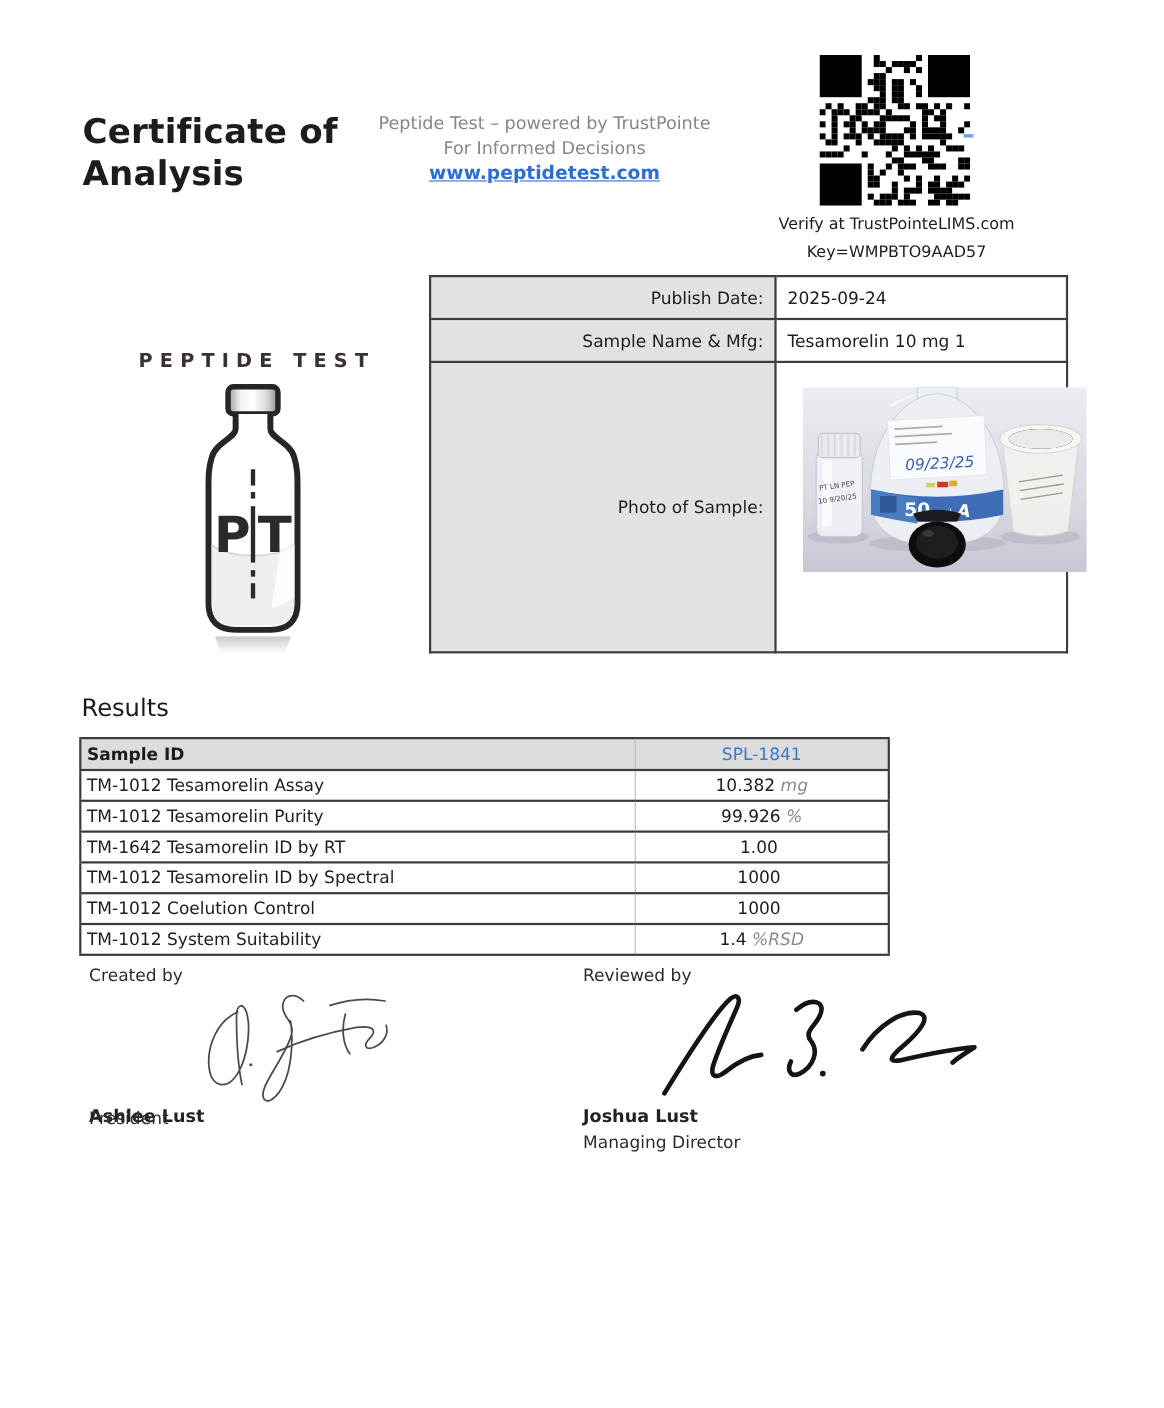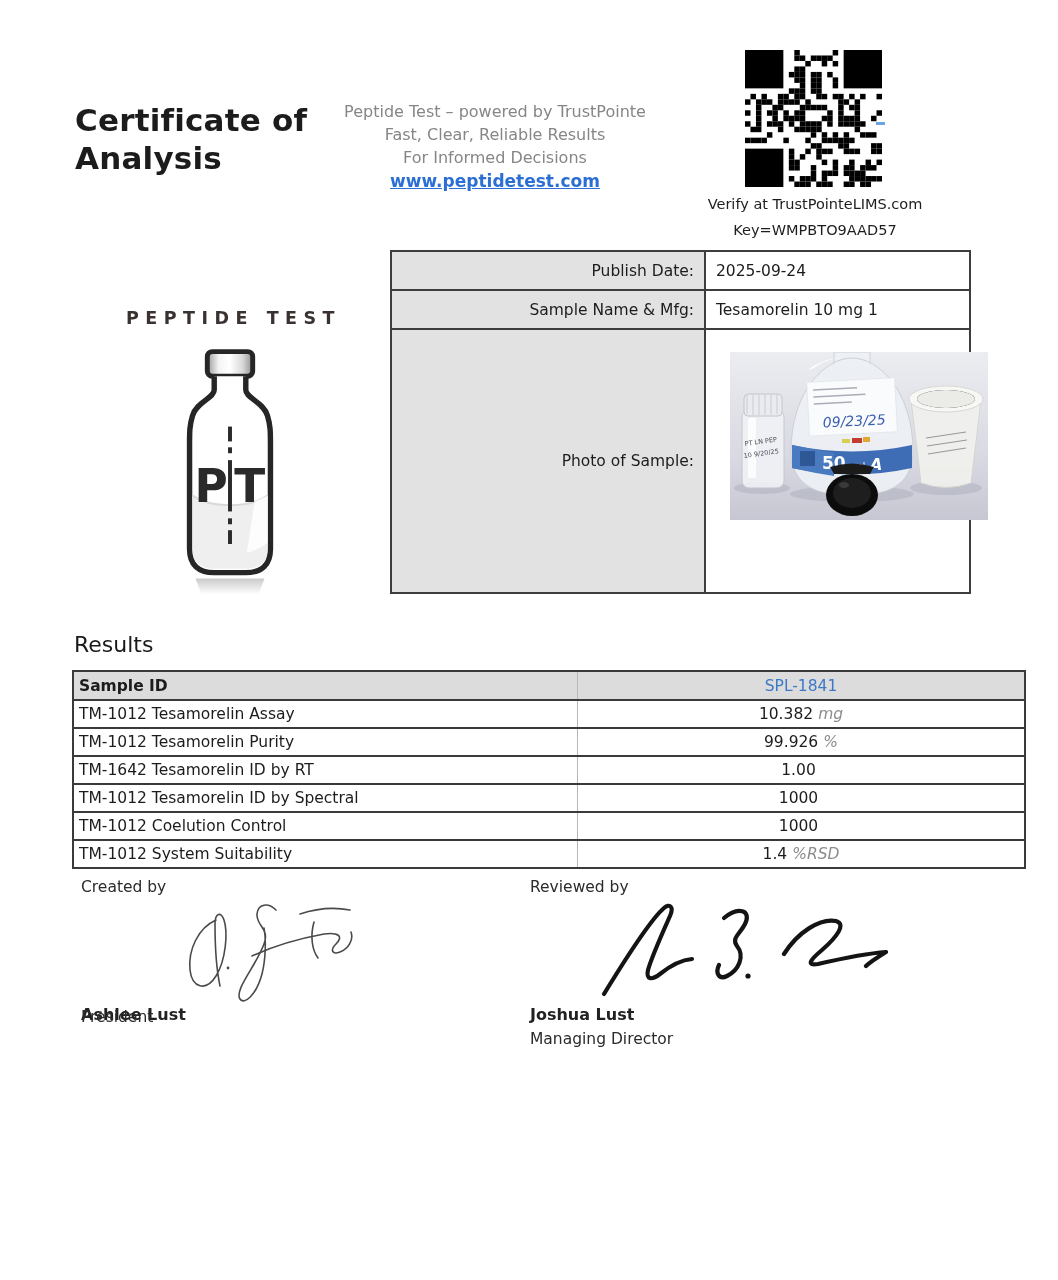--- a/index.html
+++ b/index.html
@@ -13,40 +13,40 @@
            font-size:16px;line-height:23px;color:#868686;}
   .tagline .website{display:inline-block;margin-top:1px;font-size:17px;font-weight:600;
            color:#2b6fd4;text-decoration:underline;cursor:pointer;}
   .qr{position:absolute;left:745px;top:50px;width:137px;height:137px;}
   .qr svg rect{fill:#000;}
   .qr-dash{position:absolute;left:876px;top:122px;width:9px;height:3px;background:#6aa3e8;}
   .verify-block{position:absolute;left:690px;top:191px;width:250px;text-align:center;
                 font-size:14.5px;line-height:26px;color:#1d1d1d;}
 
   
-  .brand{position:absolute;left:126px;top:308px;font-size:17.5px;font-weight:bold;
+  .brand{position:absolute;left:126px;top:319px;font-size:17.5px;font-weight:bold;
          letter-spacing:6.5px;color:#3a3230;}
   .vial-logo{position:absolute;left:156px;top:344px;width:148px;height:252px;}
 
   
   .info-table{position:absolute;left:390px;top:250px;width:581px;border-collapse:collapse;
               table-layout:fixed;font-size:15.5px;color:#1c1c1c;}
   .info-table td{border:2px solid #3d3d3d;vertical-align:middle;}
   .info-table td.lbl{width:291px;background:#e2e2e2;text-align:right;padding-right:10px;padding-left:11px;}
   .info-table td.val{background:#ffffff;text-align:left;padding-left:10px;}
   .info-table tr.r1 td{height:35px;}
   .info-table tr.r2 td{height:35px;}
   .info-table tr.r3 td{height:35px;}
   .info-table tr.r4 td{height:260px;}
   .photo-cell{position:relative;padding:0 !important;}
   .sample-photo{position:absolute;left:24px;top:22px;width:258px;height:168px;}
 
   
   .results-heading{position:absolute;left:74px;top:632px;font-size:22px;color:#1a1a1a;}
-  .results-table{position:absolute;left:72px;top:670px;width:954px;border-collapse:collapse;
+  .results-table{position:absolute;left:72px;top:670px;width:737px;border-collapse:collapse;
                  table-layout:fixed;font-size:15.5px;color:#1c1c1c;}
   .results-table td{border-top:2px solid #3a3a3a;border-bottom:2px solid #3a3a3a;height:26px;
                     padding:0 5px;vertical-align:middle;}
   .results-table{border:2px solid #3a3a3a;}
   .results-table td.c1{width:493px;text-align:left;}
   .results-table td.c2{text-align:center;border-left:1px solid #b8b8b8;}
   .results-table tr.hdr td{background:#dcdcdc;height:27px;}
   .results-table tr.hdr td.c1{font-weight:bold;}
   .results-table tr.hdr td.c2{color:#3c78c8;}
   .unit{font-style:italic;color:#8c8c8c;margin-left:5px;}
@@ -62,21 +62,20 @@
 
 <div class="page">
 
   <div class="doc-title">
     <div>Certificate of</div>
     <div>Analysis</div>
   </div>
 
   <div class="tagline">
     <div>Peptide Test – powered by TrustPointe</div>
-    <div>Fast, Clear, Reliable Results</div>
     <div>For Informed Decisions</div>
     <a class="website">www.peptidetest.com</a>
   </div>
 
   <div class="qr"><svg width="137" height="137" xmlns="http://www.w3.org/2000/svg">
         <rect x="49.32" y="0.00" width="5.48" height="5.48"></rect>
         <rect x="87.68" y="0.00" width="5.48" height="5.48"></rect>
         <rect x="49.32" y="5.48" width="5.48" height="5.48"></rect>
         <rect x="54.80" y="5.48" width="5.48" height="5.48"></rect>
         <rect x="65.76" y="5.48" width="5.48" height="5.48"></rect>

